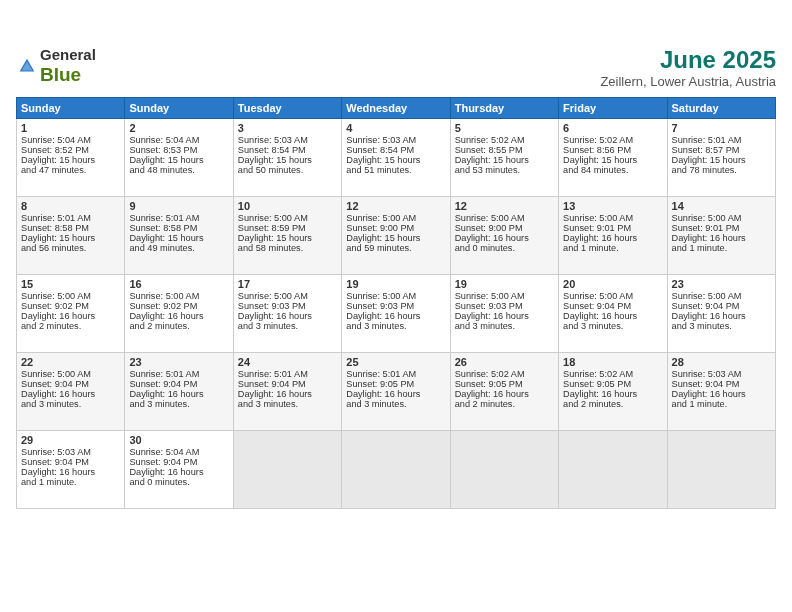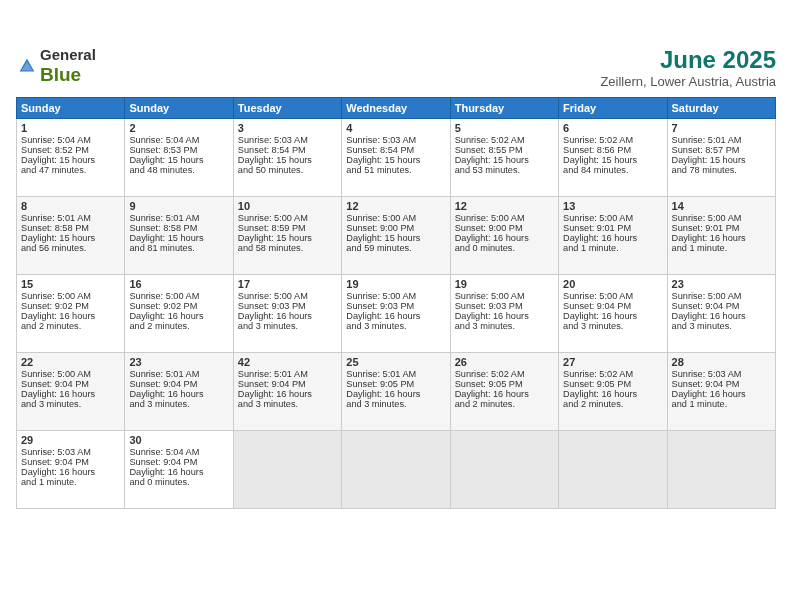--- a/index.html
+++ b/index.html
@@ -181,21 +181,21 @@
             <div>Sunrise: 5:01 AM</div>
             <div>Sunset: 8:58 PM</div>
             <div>Daylight: 15 hours</div>
             <div>and 56 minutes.</div>
           </td>
           <td>
             <span class="day-number">9</span>
             <div>Sunrise: 5:01 AM</div>
             <div>Sunset: 8:58 PM</div>
             <div>Daylight: 15 hours</div>
-            <div>and 81 minutes.</div>
+            <div>and 49 minutes.</div>
           </td>
           <td>
             <span class="day-number">10</span>
             <div>Sunrise: 5:00 AM</div>
             <div>Sunset: 8:59 PM</div>
             <div>Daylight: 15 hours</div>
             <div>and 58 minutes.</div>
           </td>
           <td>
             <span class="day-number">12</span>
@@ -286,42 +286,42 @@
             <div>and 3 minutes.</div>
           </td>
           <td>
             <span class="day-number">23</span>
             <div>Sunrise: 5:01 AM</div>
             <div>Sunset: 9:04 PM</div>
             <div>Daylight: 16 hours</div>
             <div>and 3 minutes.</div>
           </td>
           <td>
-            <span class="day-number">42</span>
+            <span class="day-number">24</span>
             <div>Sunrise: 5:01 AM</div>
             <div>Sunset: 9:04 PM</div>
             <div>Daylight: 16 hours</div>
             <div>and 3 minutes.</div>
           </td>
           <td>
             <span class="day-number">25</span>
             <div>Sunrise: 5:01 AM</div>
             <div>Sunset: 9:05 PM</div>
             <div>Daylight: 16 hours</div>
             <div>and 3 minutes.</div>
           </td>
           <td>
             <span class="day-number">26</span>
             <div>Sunrise: 5:02 AM</div>
             <div>Sunset: 9:05 PM</div>
             <div>Daylight: 16 hours</div>
             <div>and 2 minutes.</div>
           </td>
           <td>
-            <span class="day-number">27</span>
+            <span class="day-number">18</span>
             <div>Sunrise: 5:02 AM</div>
             <div>Sunset: 9:05 PM</div>
             <div>Daylight: 16 hours</div>
             <div>and 2 minutes.</div>
           </td>
           <td>
             <span class="day-number">28</span>
             <div>Sunrise: 5:03 AM</div>
             <div>Sunset: 9:04 PM</div>
             <div>Daylight: 16 hours</div>

